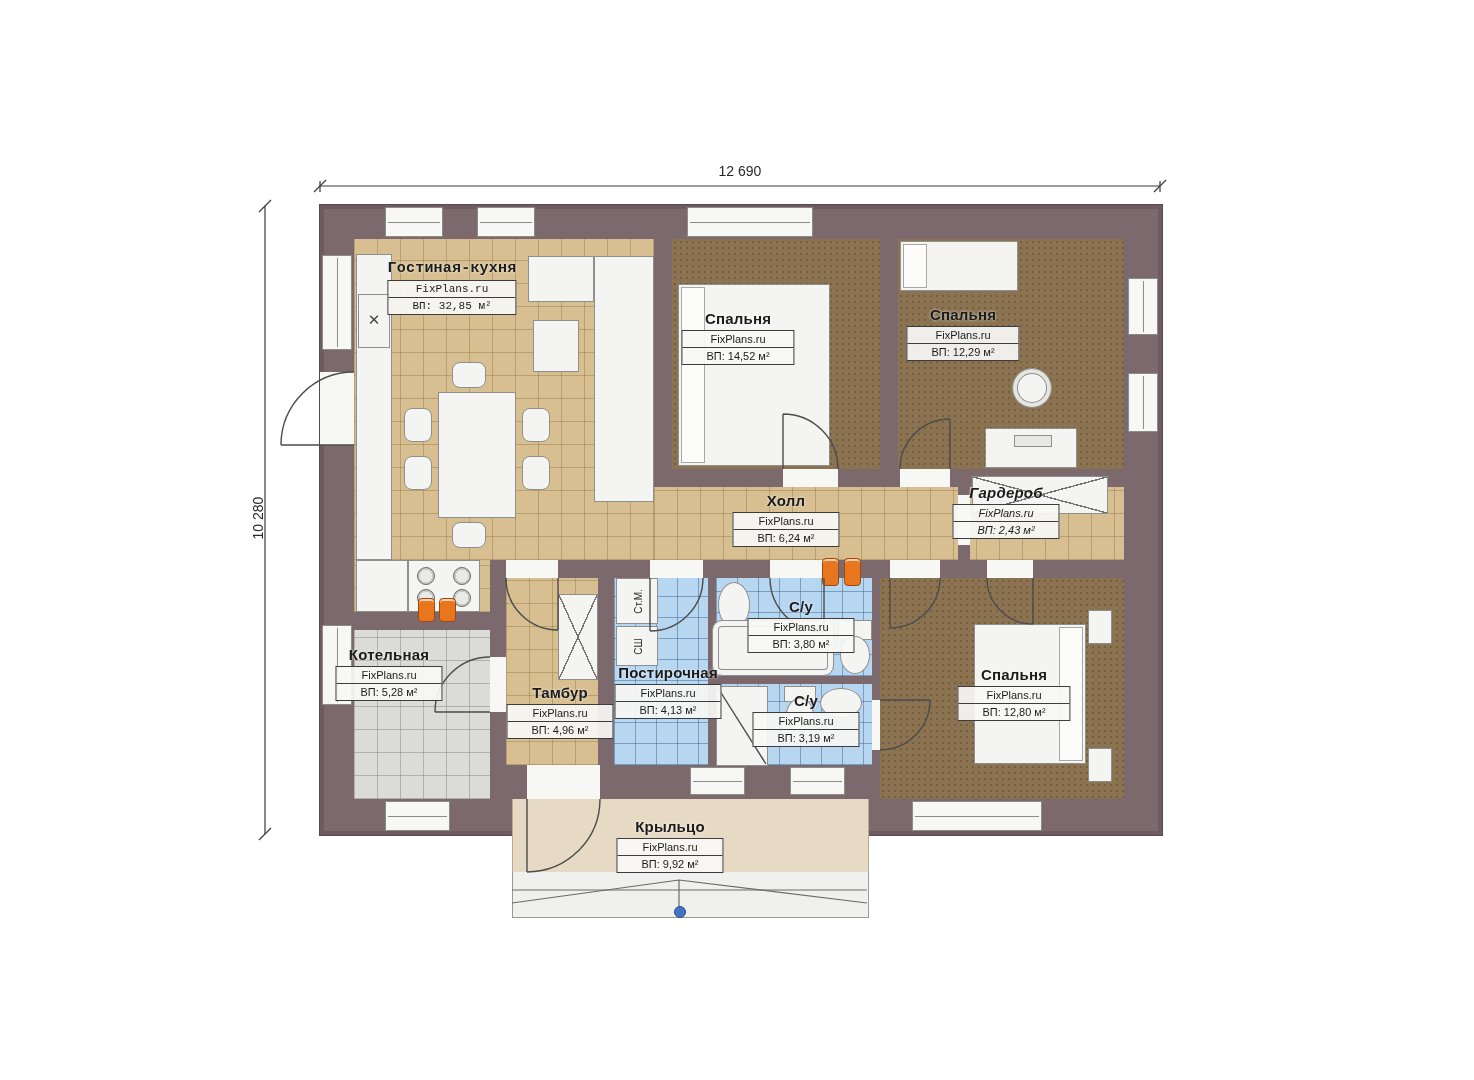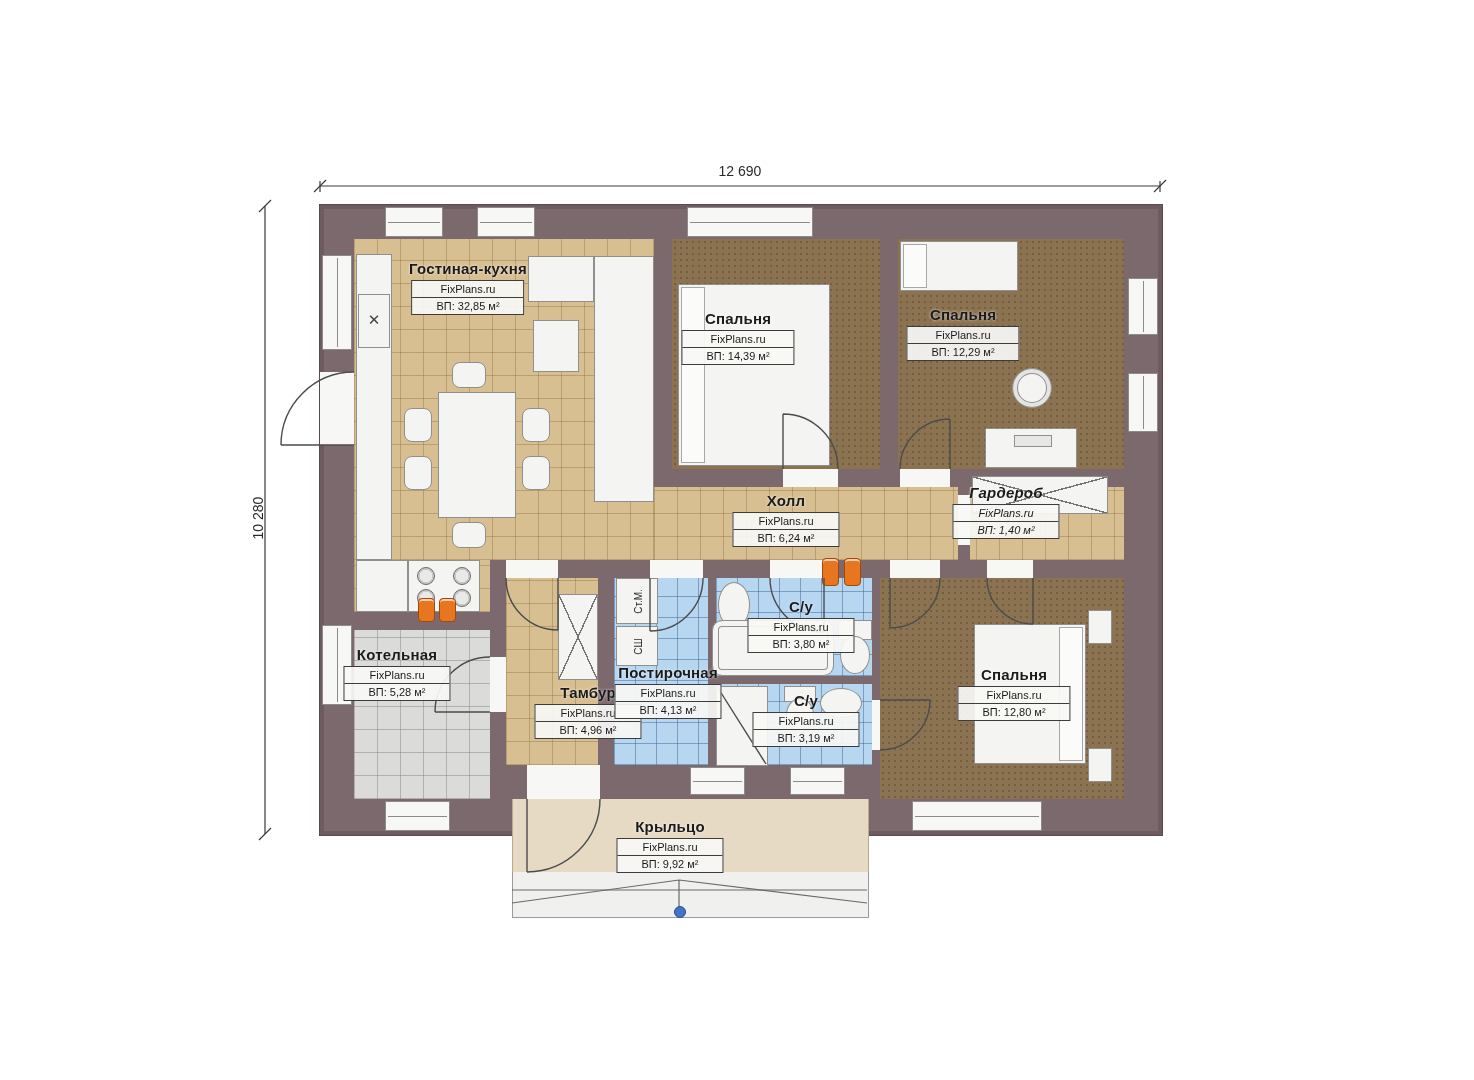--- a/index.html
+++ b/index.html
@@ -204,45 +204,45 @@
       <path d="M 320 186 L 1160 186"></path>
       <path d="M 314 192 L 326 180 M 1154 192 L 1166 180"></path>
       <path d="M 320 181 L 320 192 M 1160 181 L 1160 192"></path>
       <path d="M 265 206 L 265 834"></path>
       <path d="M 259 212 L 271 200 M 259 840 L 271 828"></path>
     </g>
   </svg>
 
   <div class="marker" style="left:674px;top:906px;"></div>
 
-  <div class="rlabel" style="left:468px;top:260px;">
+  <div class="rlabel" style="left:452px;top:260px;font-family:Liberation Mono, monospace;">
     <div class="title">Гостиная-кухня</div>
     <div class="box"><div>FixPlans.ru</div><div>ВП: 32,85 м²</div></div>
   </div>
   <div class="rlabel" style="left:738px;top:310px;">
     <div class="title">Спальня</div>
-    <div class="box"><div>FixPlans.ru</div><div>ВП: 14,39 м²</div></div>
+    <div class="box"><div>FixPlans.ru</div><div>ВП: 14,52 м²</div></div>
   </div>
   <div class="rlabel" style="left:963px;top:306px;">
     <div class="title">Спальня</div>
     <div class="box"><div>FixPlans.ru</div><div>ВП: 12,29 м²</div></div>
   </div>
   <div class="rlabel" style="left:786px;top:492px;">
     <div class="title">Холл</div>
     <div class="box"><div>FixPlans.ru</div><div>ВП: 6,24 м²</div></div>
   </div>
   <div class="rlabel" style="left:1006px;top:484px;font-style:italic;">
     <div class="title">Гардероб</div>
-    <div class="box"><div>FixPlans.ru</div><div>ВП: 1,40 м²</div></div>
-  </div>
-  <div class="rlabel" style="left:397px;top:646px;">
+    <div class="box"><div>FixPlans.ru</div><div>ВП: 2,43 м²</div></div>
+  </div>
+  <div class="rlabel" style="left:389px;top:646px;">
     <div class="title">Котельная</div>
     <div class="box"><div>FixPlans.ru</div><div>ВП: 5,28 м²</div></div>
   </div>
-  <div class="rlabel" style="left:588px;top:684px;">
+  <div class="rlabel" style="left:560px;top:684px;">
     <div class="title">Тамбур</div>
     <div class="box"><div>FixPlans.ru</div><div>ВП: 4,96 м²</div></div>
   </div>
   <div class="rlabel" style="left:668px;top:664px;">
     <div class="title">Постирочная</div>
     <div class="box"><div>FixPlans.ru</div><div>ВП: 4,13 м²</div></div>
   </div>
   <div class="rlabel" style="left:801px;top:598px;">
     <div class="title">С/у</div>
     <div class="box"><div>FixPlans.ru</div><div>ВП: 3,80 м²</div></div>

